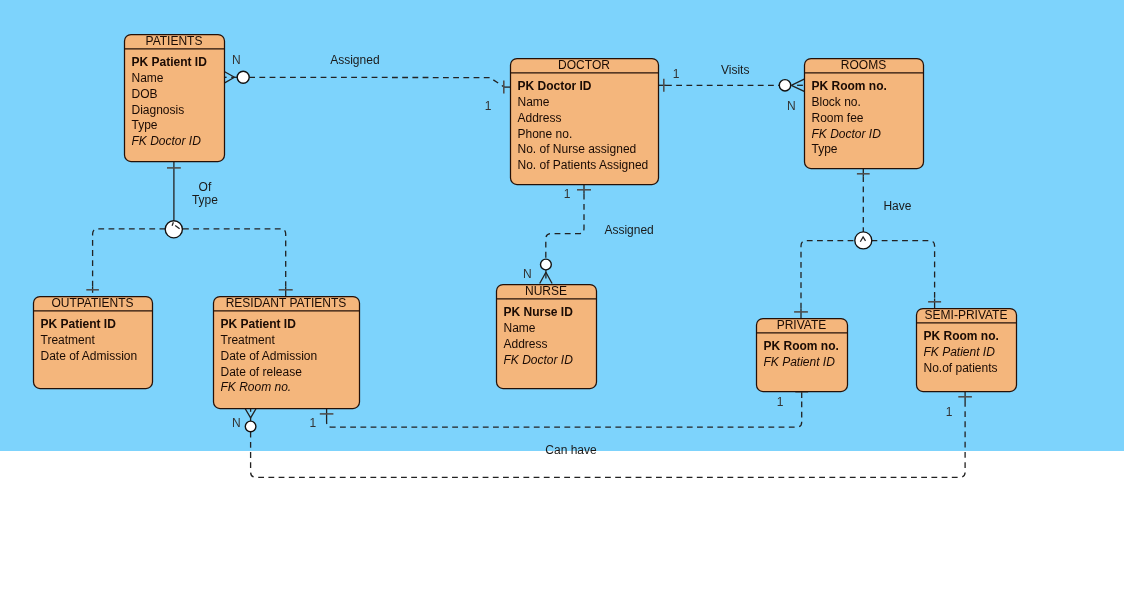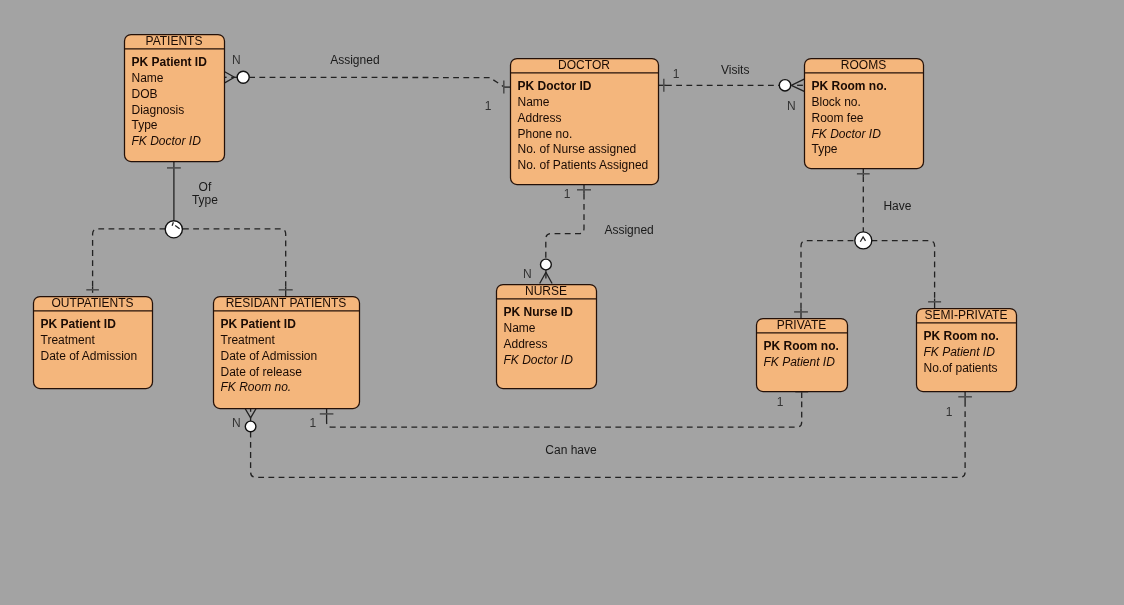--- a/index.html
+++ b/index.html
@@ -1,18 +1,18 @@
 <!DOCTYPE html>
 <html><head>
 <meta charset="utf-8">
 <title>ER Diagram</title>
 <style>
   html,body{margin:0;padding:0;background:#ffffff;}
   body{width:1124px;height:605px;overflow:hidden;font-family:"Liberation Sans",sans-serif;}
-  #canvas{position:relative;width:1124px;height:605px;background:#a3a3a3;}
+  #canvas{position:relative;width:1124px;height:451px;background:#7dd3fc;}
   svg.layer{position:absolute;left:0;top:0;width:1124px;height:605px;}
 </style>
 </head>
 <body>
 
 <div id="canvas">
   <svg class="layer" id="svg" viewBox="0 0 1124 605">
       <g>
         <g>
           <path d="M249.2 77.3 L489.8 77.6 L504.3 87.1" fill="none" stroke="#222222" stroke-width="1.3" stroke-dasharray="5.8 4.4" stroke-linecap="butt"></path>

